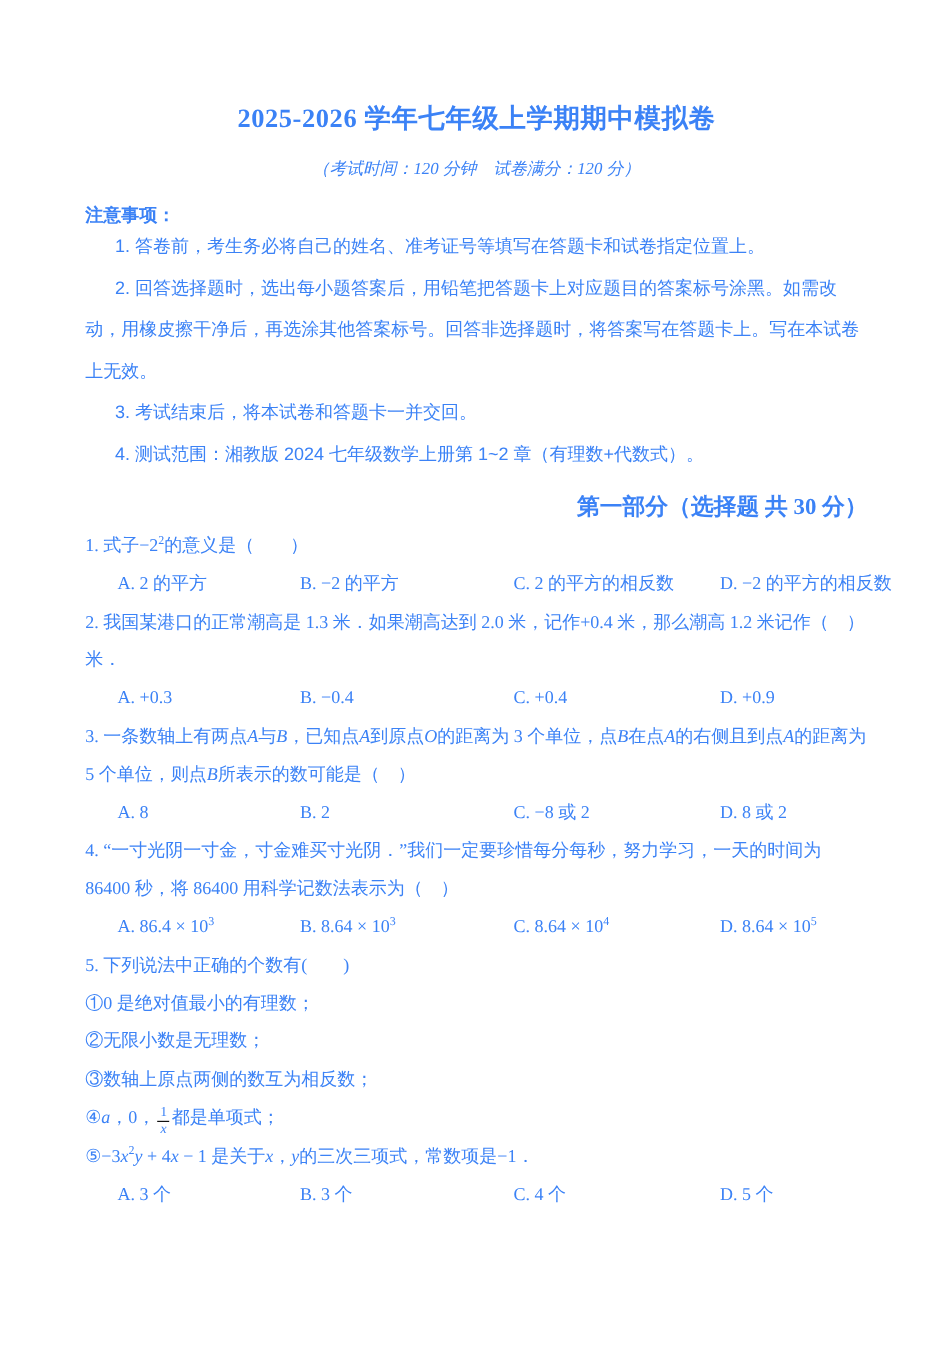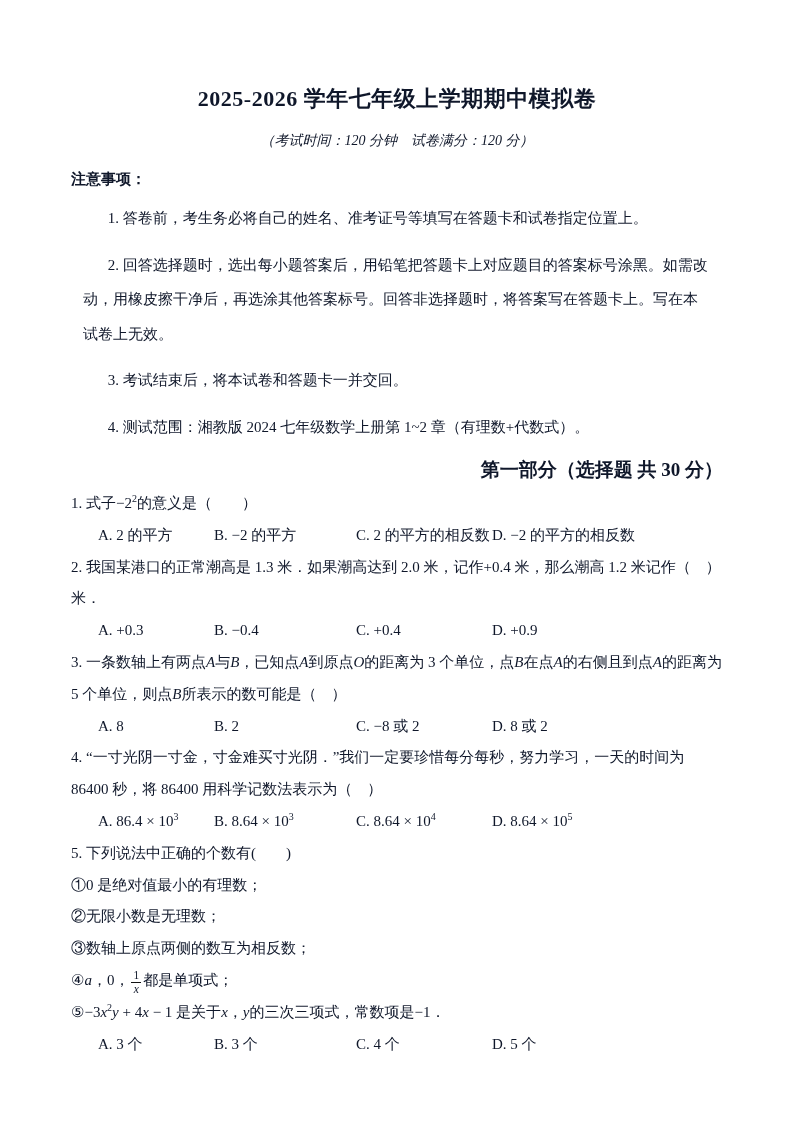--- a/index.html
+++ b/index.html
@@ -2,21 +2,21 @@
 <html><head>
 <meta charset="utf-8">
 <style>
   html,body{margin:0;padding:0;background:#ffffff;}
   .page{
     position:relative;
     width:793px;height:1122px;
     box-sizing:border-box;
     padding:84px 70px 30px 71px;
     background:#ffffff;
-    color:#0f172a;
+    color:#3b82f6;
     font-family:"Liberation Serif","DejaVu Serif",serif;
     font-size:15px;
     overflow:hidden;
   }
   .title{
     text-align:center;
     font-size:22px;
     font-weight:bold;
     letter-spacing:.5px;
     margin:0;
@@ -27,22 +27,22 @@
     font-style:italic;
     margin-top:18px;
   }
   .notice-head{
     margin-top:20px;
     font-weight:bold;
     font-size:15px;
     font-family:"Liberation Sans","DejaVu Sans",sans-serif;
   }
   .notice{
-    margin:12px;
-    font-family:Liberation Serif, serif;
+    margin:0;
+    font-family:Liberation Sans, sans-serif;
     line-height:2.3;
     text-indent:1.65em;
   }
   .section-head{
     text-align:right;
     font-weight:bold;
     font-size:19px;
     margin:13px 0 5px 0;
   }
   .intro{
@@ -51,20 +51,21 @@
     font-weight:bold;
     line-height:2.1;
   }
   .q p{margin:0;line-height:2.12;}
   .stem{margin:0;}
   .opts{
     display:flex;
     align-items:flex-start;
     padding-left:27px;
     line-height:2.12;
+    gap:36px;
   }
   .opt{white-space:nowrap;}
   .opt.c1{min-width:116px;}
   .opt.c2{min-width:142px;}
   .opt.c3{min-width:136px;}
   sup{font-size:10px;line-height:0;}
   i{font-style:italic;}
   .frac{
     display:inline-block;
     text-align:center;

